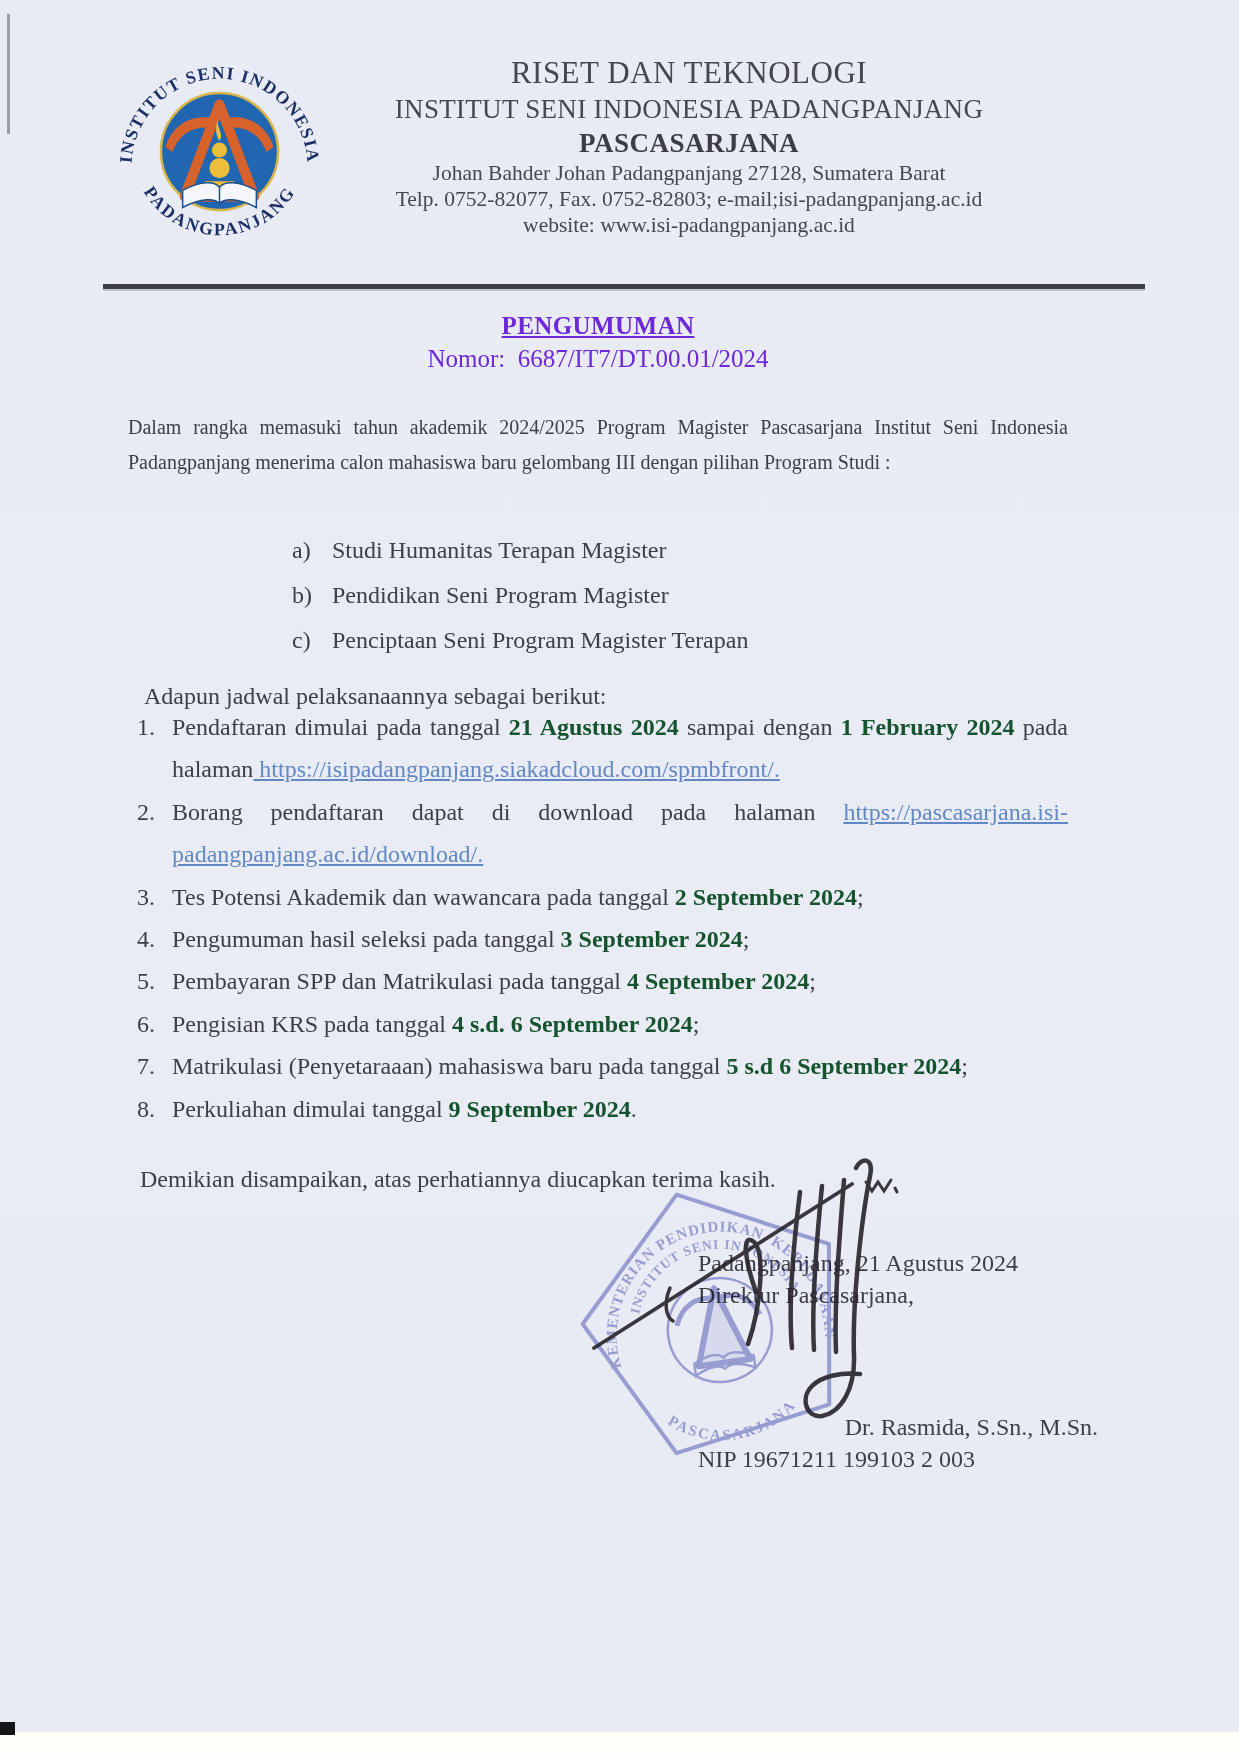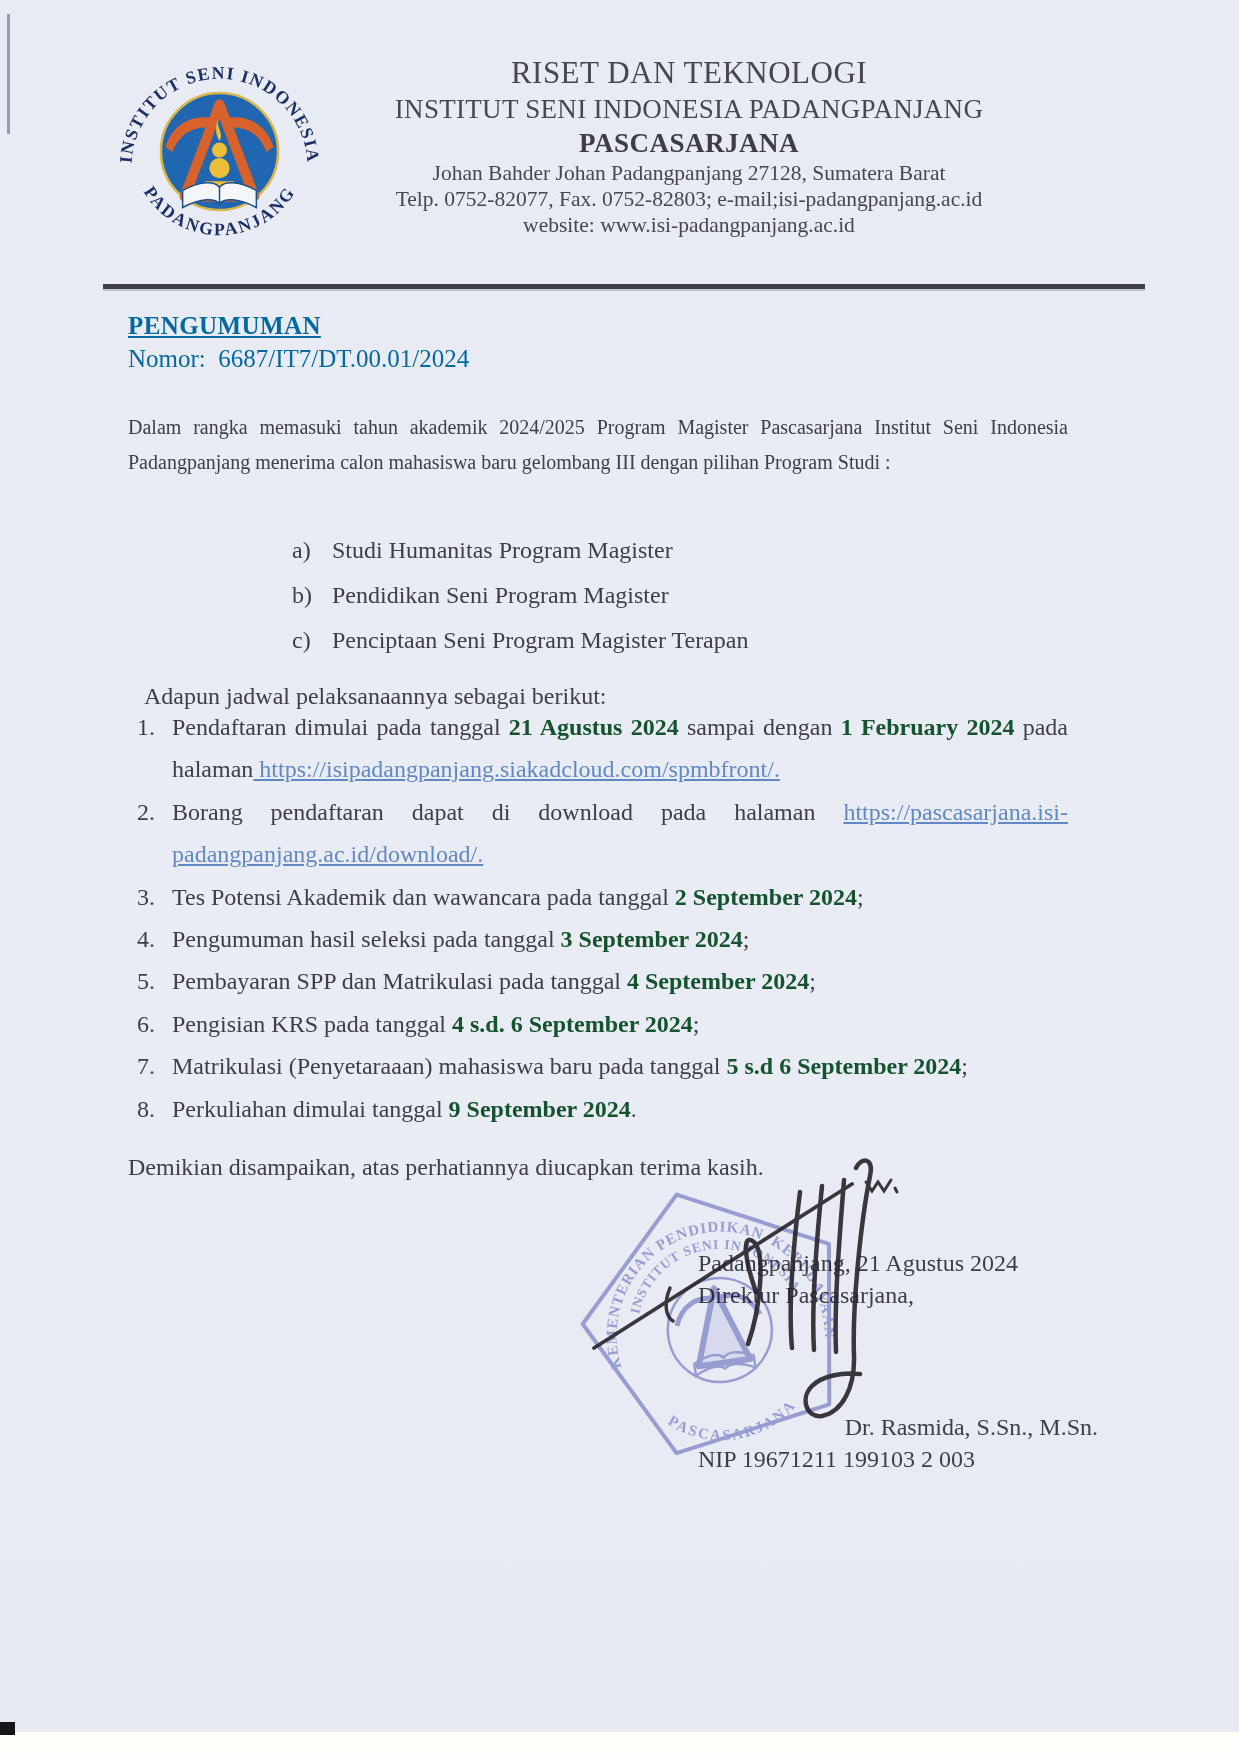--- a/index.html
+++ b/index.html
@@ -20,37 +20,37 @@
   .logo{position:absolute;left:116px;top:48px;width:207px;height:207px;}
   .lh-text{position:absolute;left:335px;top:54px;width:708px;text-align:center;color:#46474f;}
   .lh1,.lh2{font-size:31px;line-height:38px;letter-spacing:.5px;}
   .lh3{font-size:27px;line-height:34px;letter-spacing:.3px;}
   .lh4{font-size:27px;line-height:34px;font-weight:bold;letter-spacing:.5px;color:#3c3d45;}
   .lh5{font-size:21.5px;line-height:26px;}
   .lh6,.lh7{font-size:21.5px;line-height:26px;}
   .rule{position:absolute;left:103px;top:284px;width:1042px;height:5px;background:#3e4046;box-shadow:0 2px 0 rgba(120,122,132,.35);}
 
   
-  .title-block{position:absolute;left:128px;top:312px;width:940px;color:#0369a1;}
+  .title-block{position:absolute;left:128px;top:312px;width:940px;text-align:center;color:#6d28d9;}
   .doc-title{font-size:25px;font-weight:bold;text-decoration:underline;letter-spacing:.4px;}
   .doc-number{font-size:25px;margin-top:5px;white-space:pre;}
 
   
   .intro{position:absolute;left:128px;top:410px;width:940px;font-size:20px;line-height:34.7px;text-align:justify;margin:0;}
   .programs{position:absolute;left:292px;top:528px;width:740px;list-style:none;margin:0;padding:0;font-size:24px;}
   .programs li{display:flex;line-height:45px;}
   .programs .plet{width:40px;flex:0 0 40px;}
   .sched-intro{position:absolute;left:128px;top:663px;width:800px;font-size:24px;line-height:34px;margin:16px;}
   .schedule{position:absolute;left:137px;top:706px;width:931px;list-style:none;margin:0;padding:0;font-size:24px;}
   .schedule li{display:flex;line-height:42.4px;}
   .schedule .snum{width:35px;flex:0 0 35px;}
   .schedule .scontent{flex:1;text-align:justify;}
   .b{font-weight:bold;color:#14532d;}
   a.lnk{color:#6288c4;text-decoration:underline;text-decoration-color:#6288c4;cursor:pointer;}
-  .closing{position:absolute;left:128px;top:1150px;width:800px;font-size:24px;line-height:34px;margin:0;}
+  .closing{position:absolute;left:128px;top:1150px;width:800px;font-size:24px;line-height:34px;margin:12px;}
 
   
   .sig-block{position:absolute;left:698px;top:1247px;width:400px;font-size:24px;line-height:32px;z-index:1;}
   .sig-name{margin-top:100px;text-align:right;}
   .stamp{position:absolute;left:573px;top:1178px;width:292px;height:292px;z-index:2;mix-blend-mode:multiply;opacity:.88;}
   .ink{position:absolute;left:560px;top:1120px;width:440px;height:330px;z-index:3;}
 </style>
 </head>
 <body>
 
@@ -100,21 +100,21 @@
   <div class="title-block">
     <div class="doc-title">PENGUMUMAN</div>
     <div class="doc-number">Nomor:  6687/IT7/DT.00.01/2024</div>
   </div>
 
   <p class="intro">Dalam rangka memasuki tahun akademik 2024/2025 Program Magister Pascasarjana Institut Seni Indonesia Padangpanjang menerima calon mahasiswa baru gelombang III dengan pilihan Program Studi :</p>
 
   <ol class="programs" id="programs-list">
       <li>
         <span class="plet">a)</span>
-        <span>Studi Humanitas Program Magister</span>
+        <span>Studi Humanitas Terapan Magister</span>
       </li>
       <li>
         <span class="plet">b)</span>
         <span>Pendidikan Seni Program Magister</span>
       </li>
       <li>
         <span class="plet">c)</span>
         <span>Penciptaan Seni Program Magister Terapan</span>
       </li>
     </ol>

